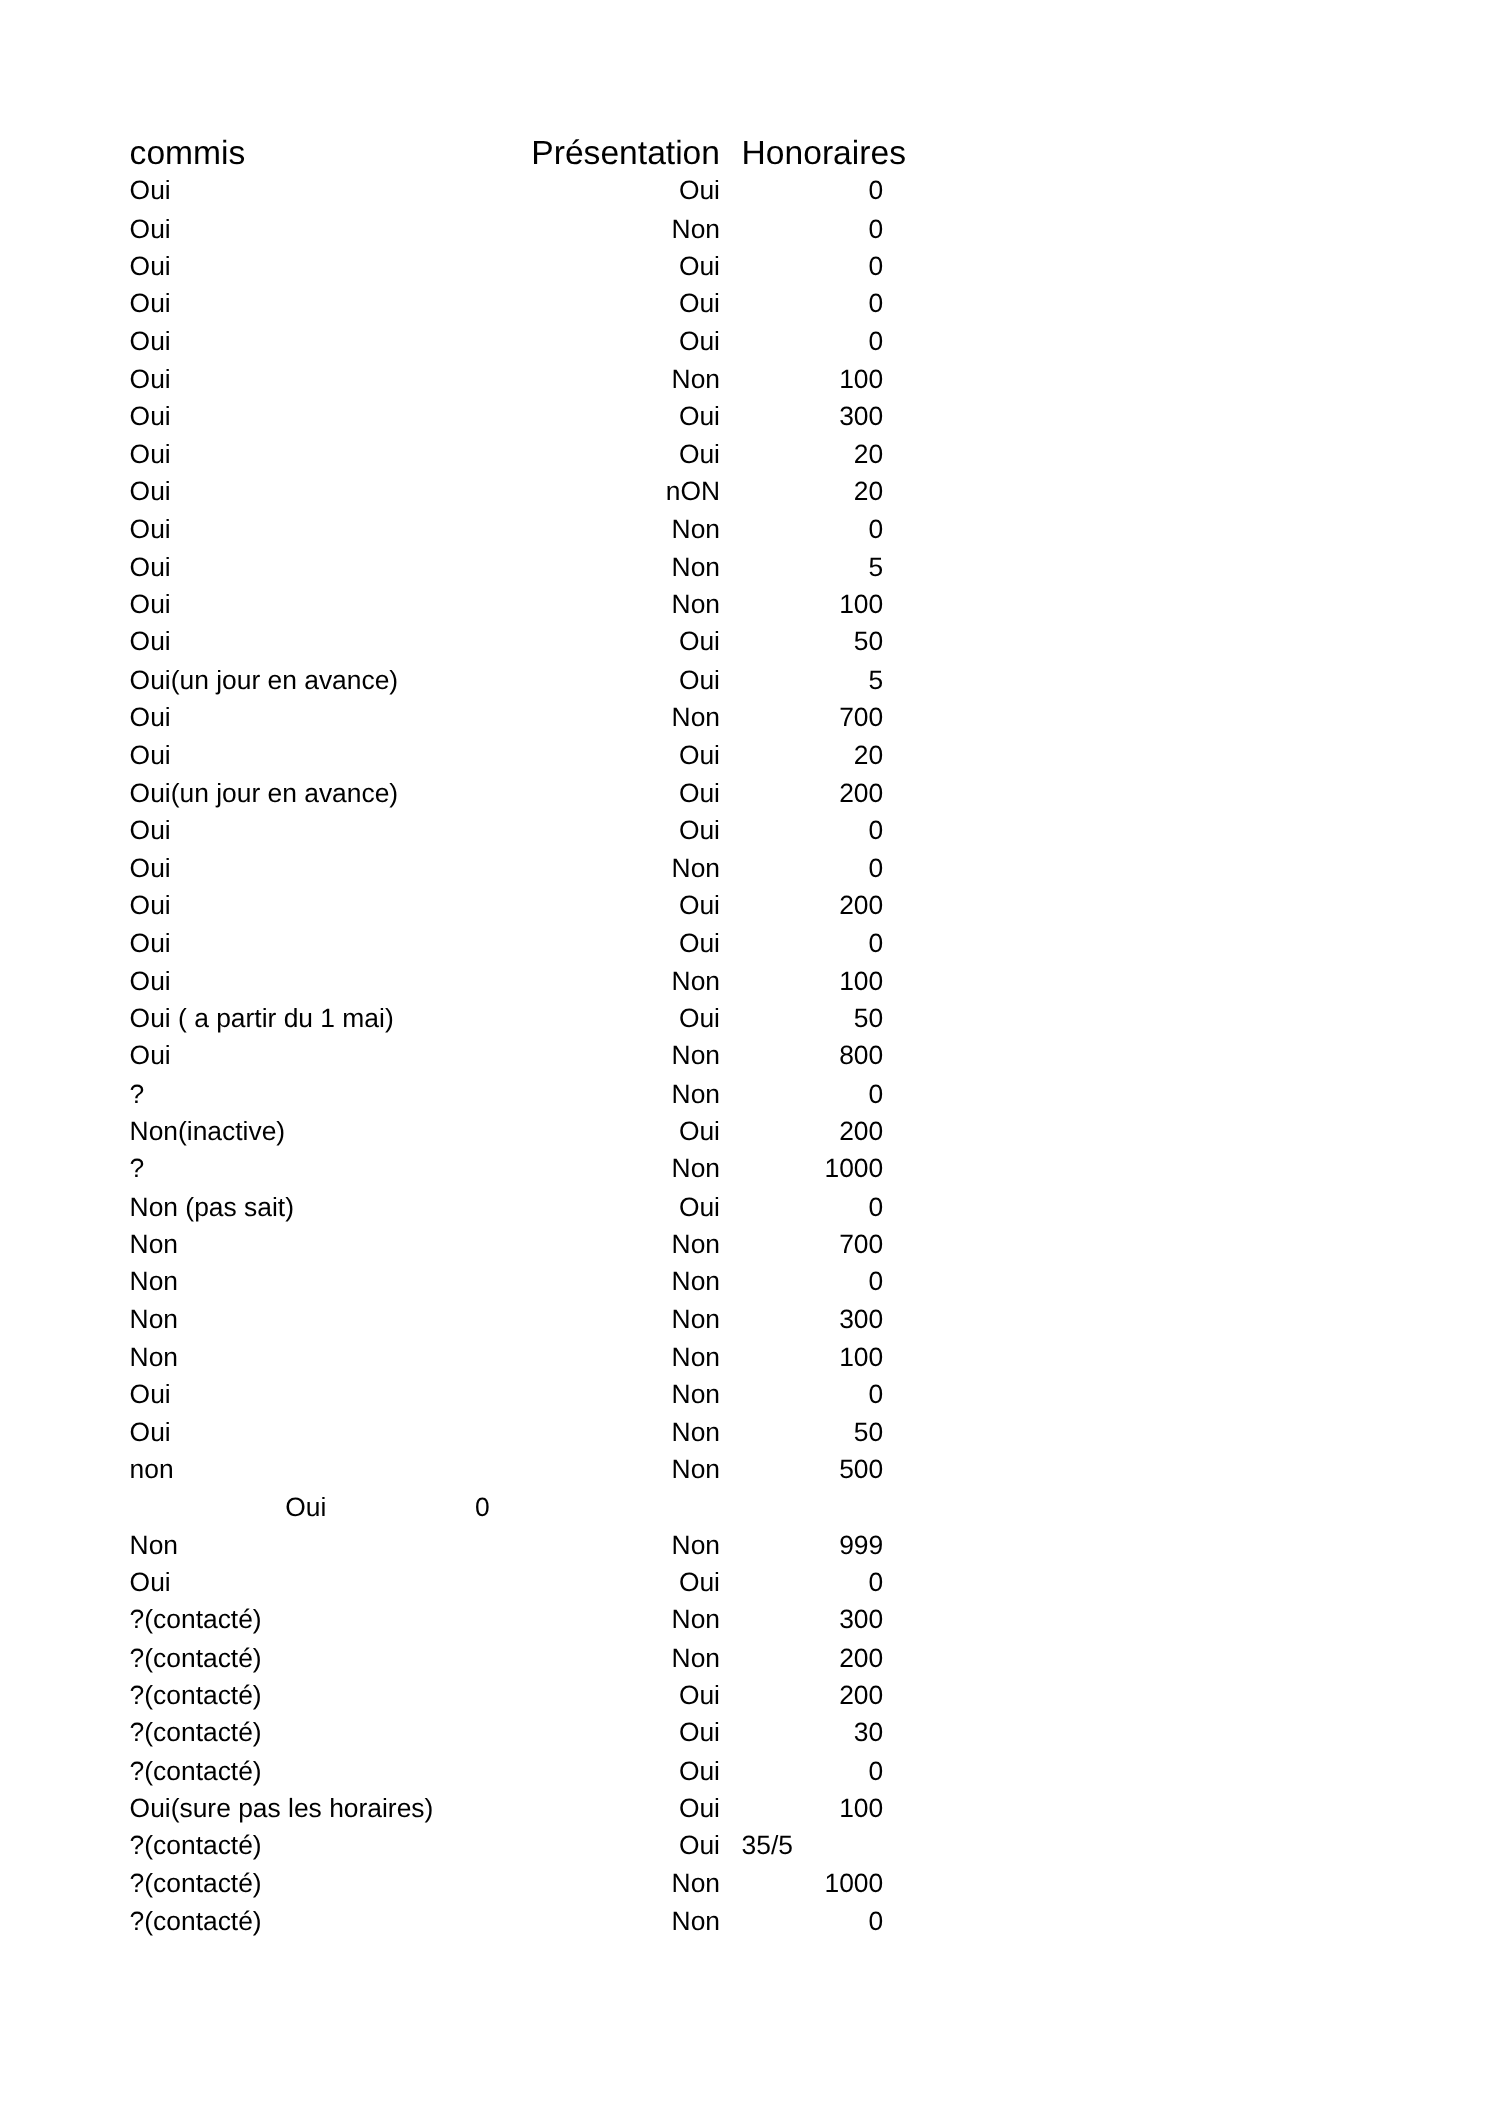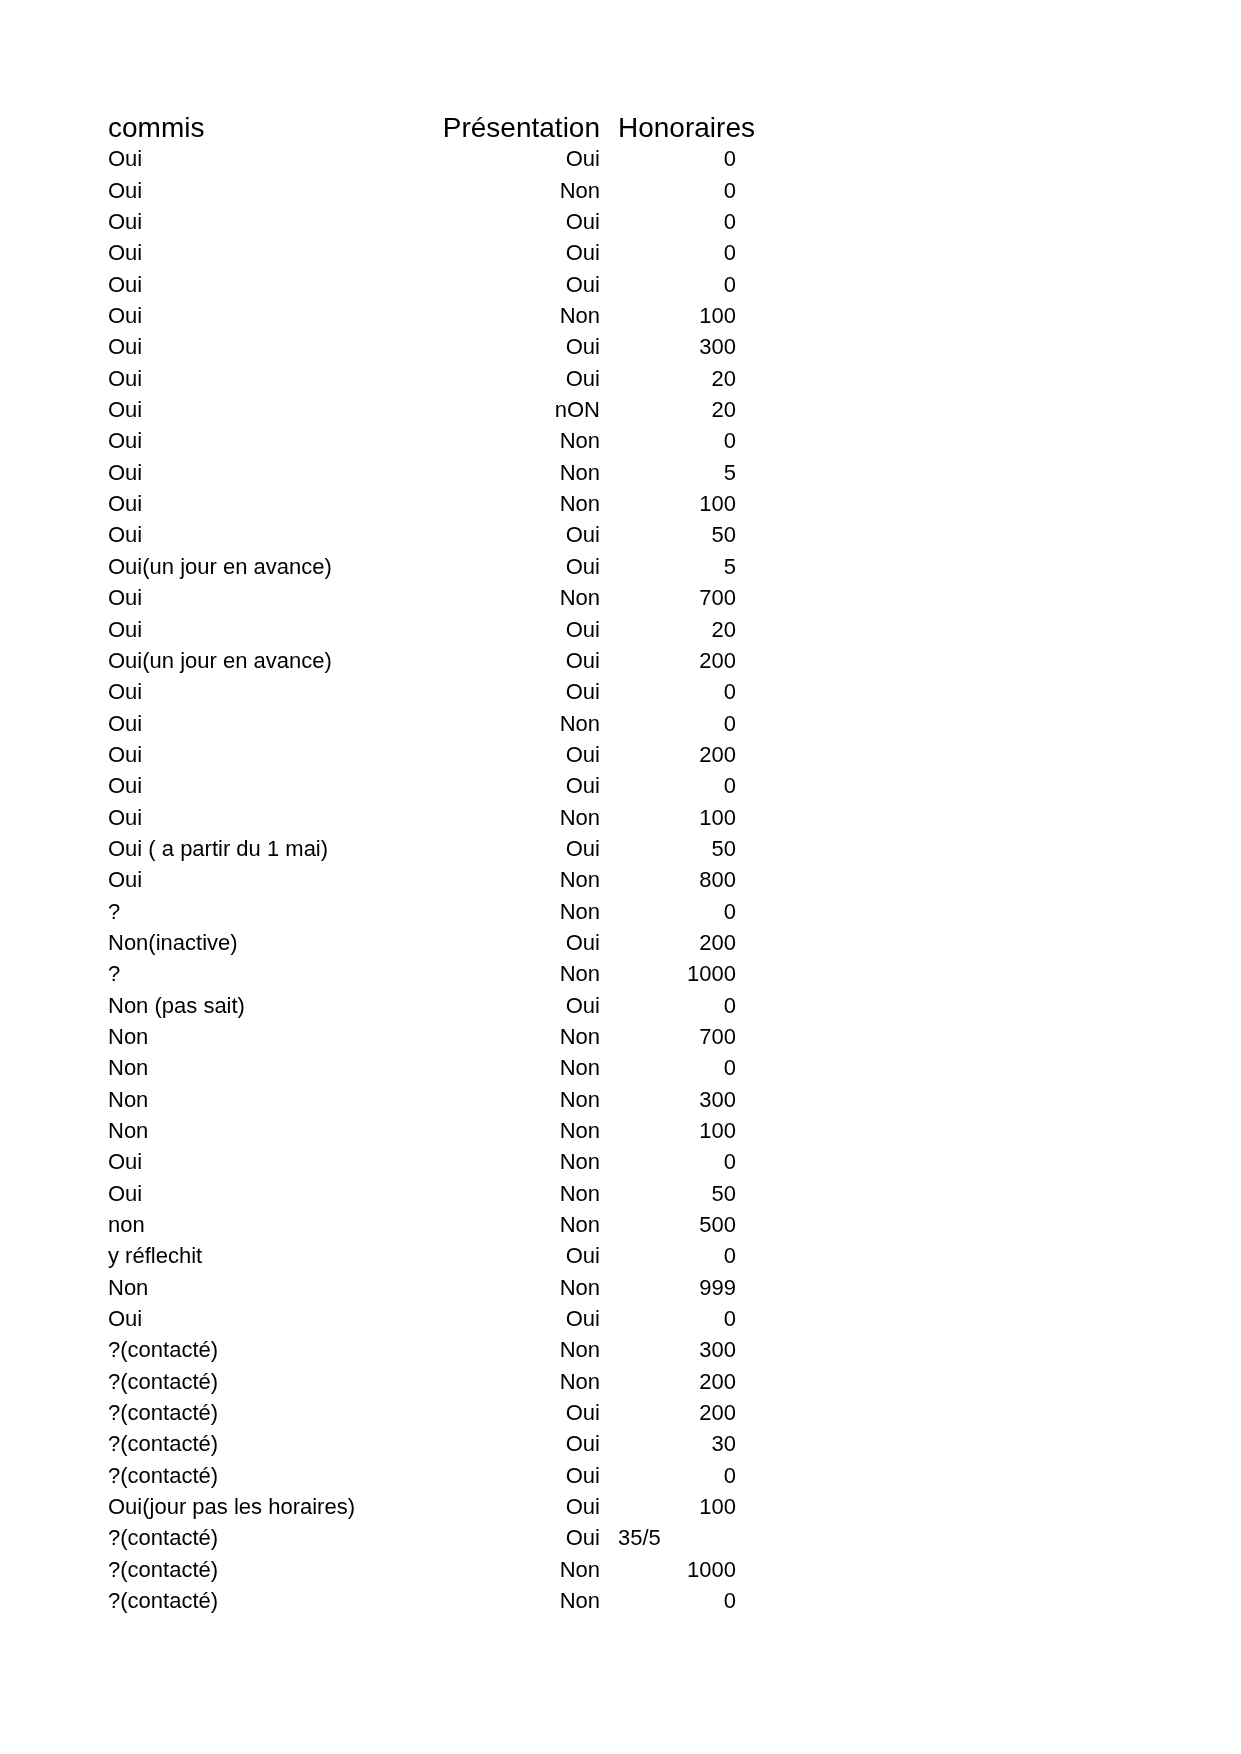--- a/index.html
+++ b/index.html
@@ -217,21 +217,20 @@
         <div class="cell col-commis">Oui</div>
         <div class="cell col-presentation">Non</div>
         <div class="cell col-honoraires">50</div>
       </div>
       <div class="row">
         <div class="cell col-commis">non</div>
         <div class="cell col-presentation">Non</div>
         <div class="cell col-honoraires">500</div>
       </div>
       <div class="row">
-        <div class="cell col-commis">y réflechit</div>
         <div class="cell col-presentation">Oui</div>
         <div class="cell col-honoraires">0</div>
       </div>
       <div class="row">
         <div class="cell col-commis">Non</div>
         <div class="cell col-presentation">Non</div>
         <div class="cell col-honoraires">999</div>
       </div>
       <div class="row">
         <div class="cell col-commis">Oui</div>
@@ -257,21 +256,21 @@
         <div class="cell col-commis">?(contacté)</div>
         <div class="cell col-presentation">Oui</div>
         <div class="cell col-honoraires">30</div>
       </div>
       <div class="row">
         <div class="cell col-commis">?(contacté)</div>
         <div class="cell col-presentation">Oui</div>
         <div class="cell col-honoraires">0</div>
       </div>
       <div class="row">
-        <div class="cell col-commis">Oui(jour pas les horaires)</div>
+        <div class="cell col-commis">Oui(sure pas les horaires)</div>
         <div class="cell col-presentation">Oui</div>
         <div class="cell col-honoraires">100</div>
       </div>
       <div class="row">
         <div class="cell col-commis">?(contacté)</div>
         <div class="cell col-presentation">Oui</div>
         <div class="cell col-honoraires text-val">35/5</div>
       </div>
       <div class="row">
         <div class="cell col-commis">?(contacté)</div>

